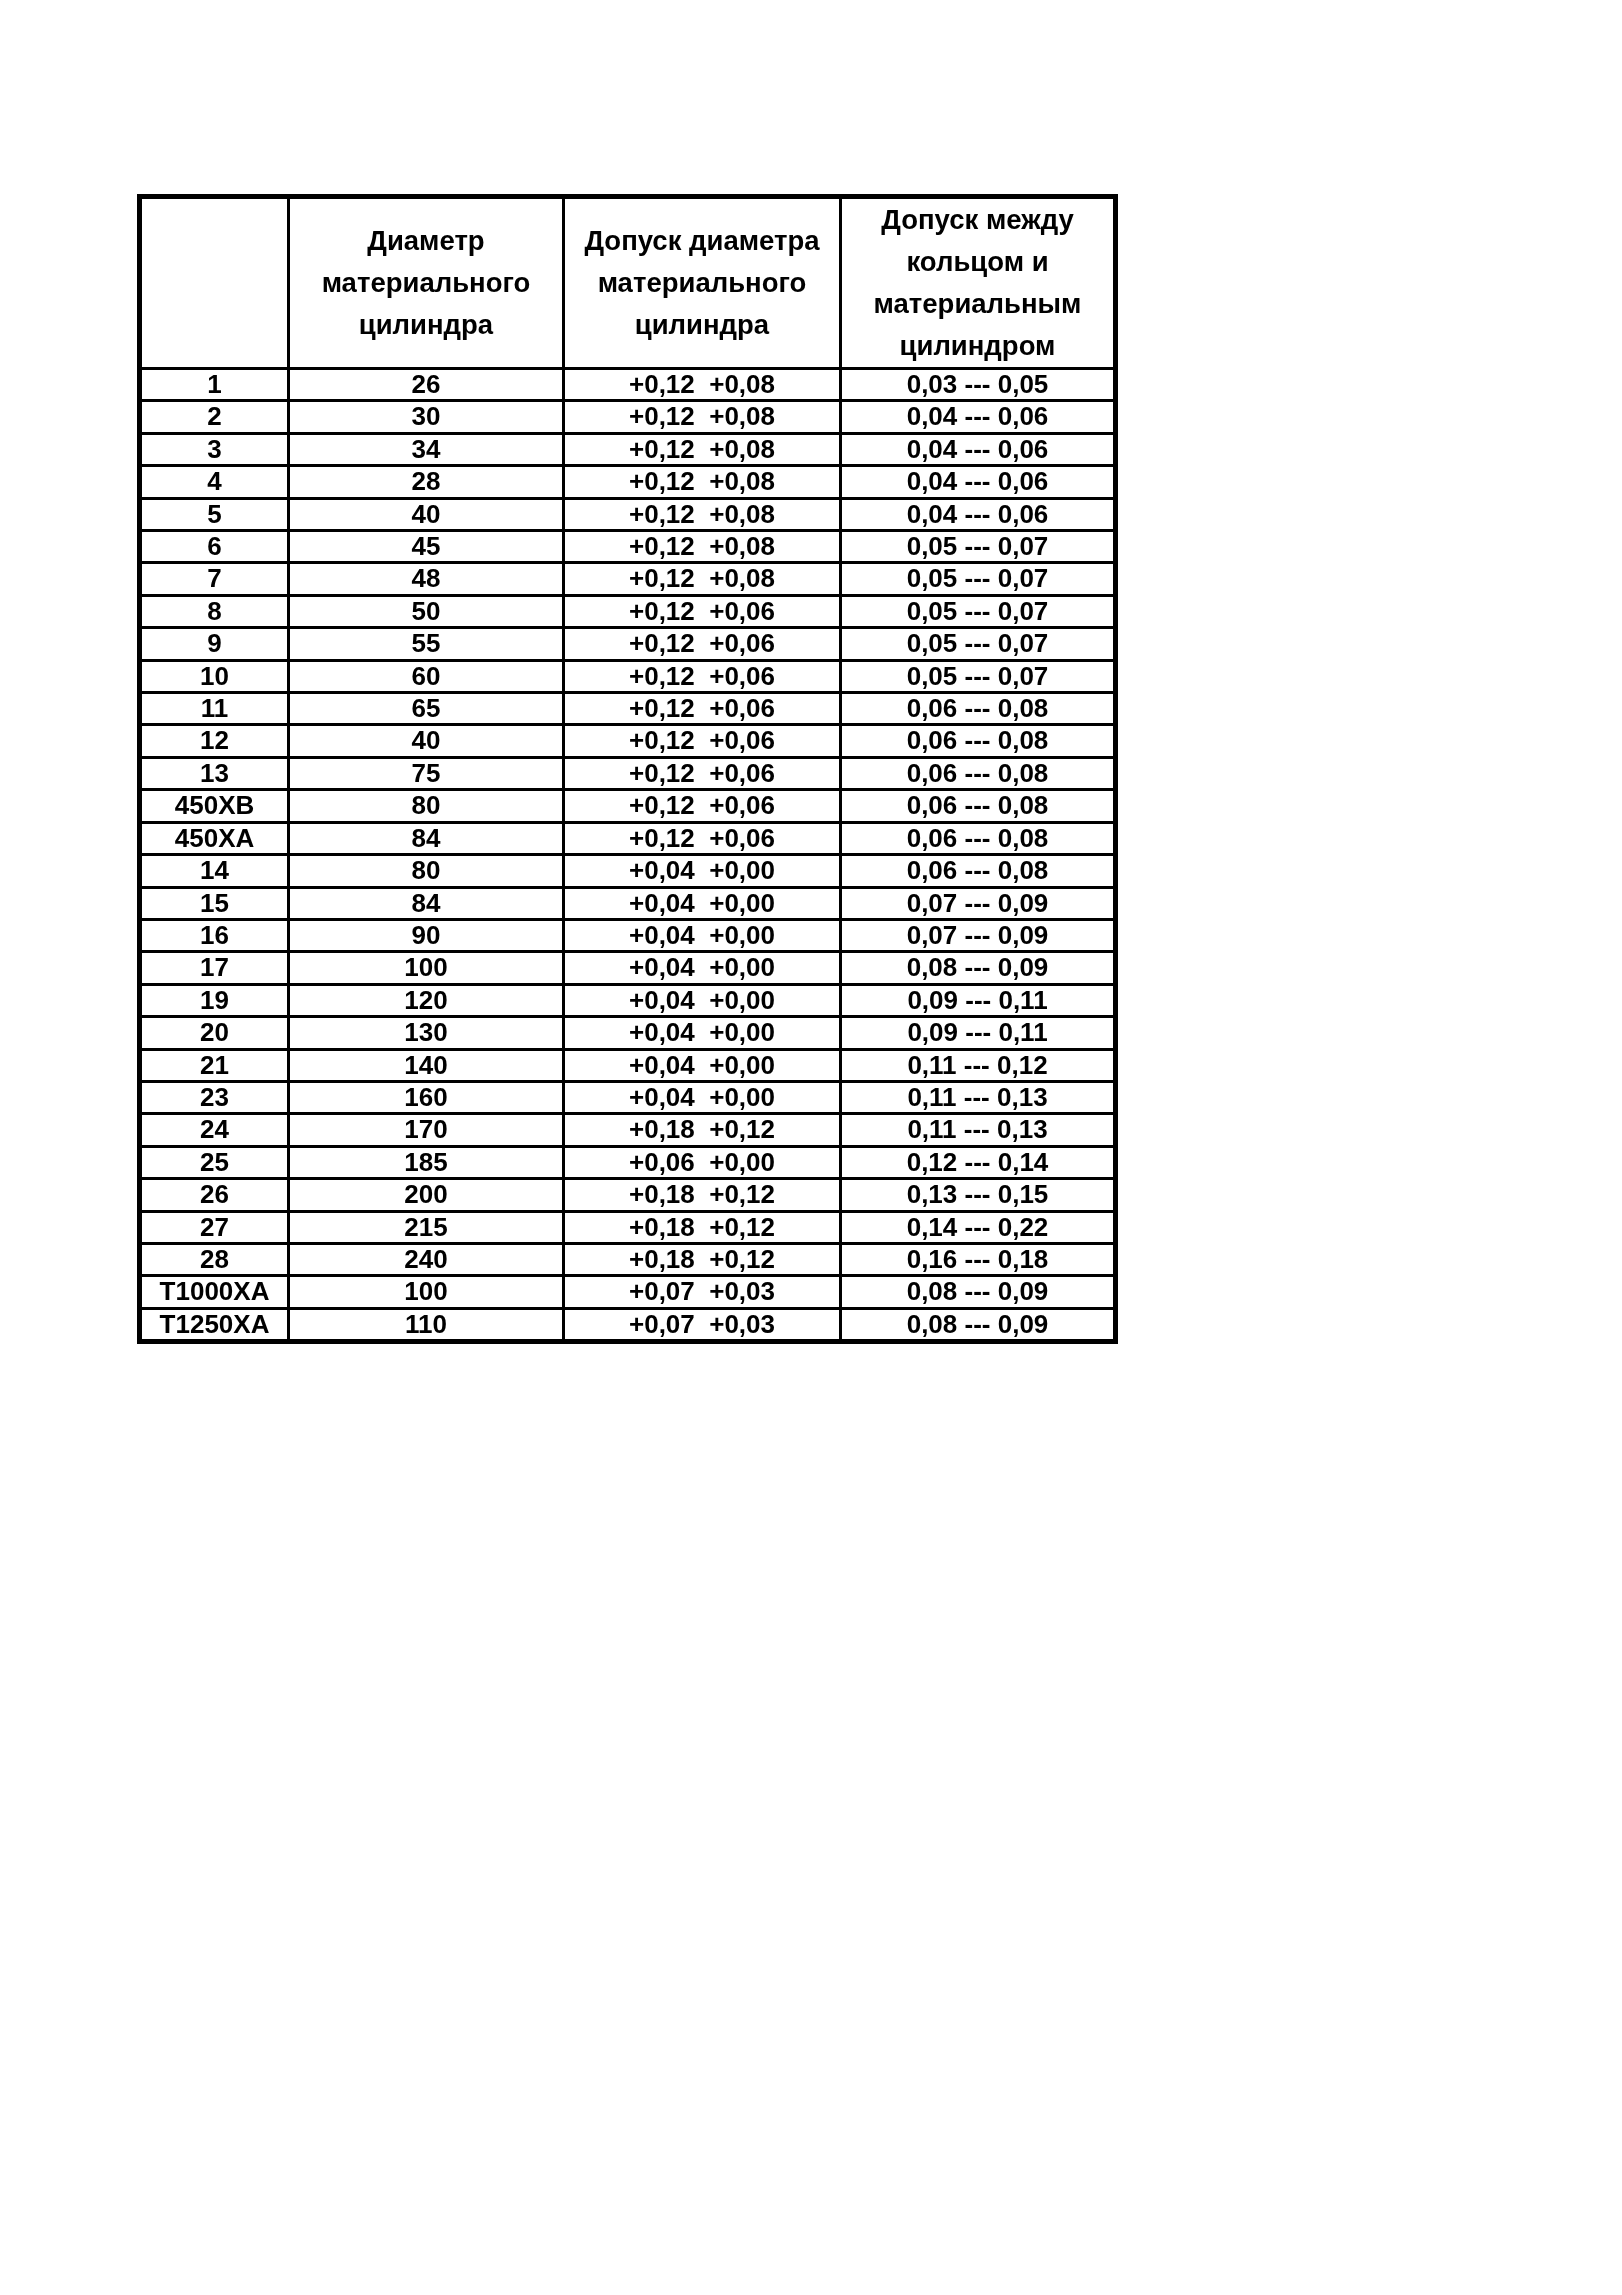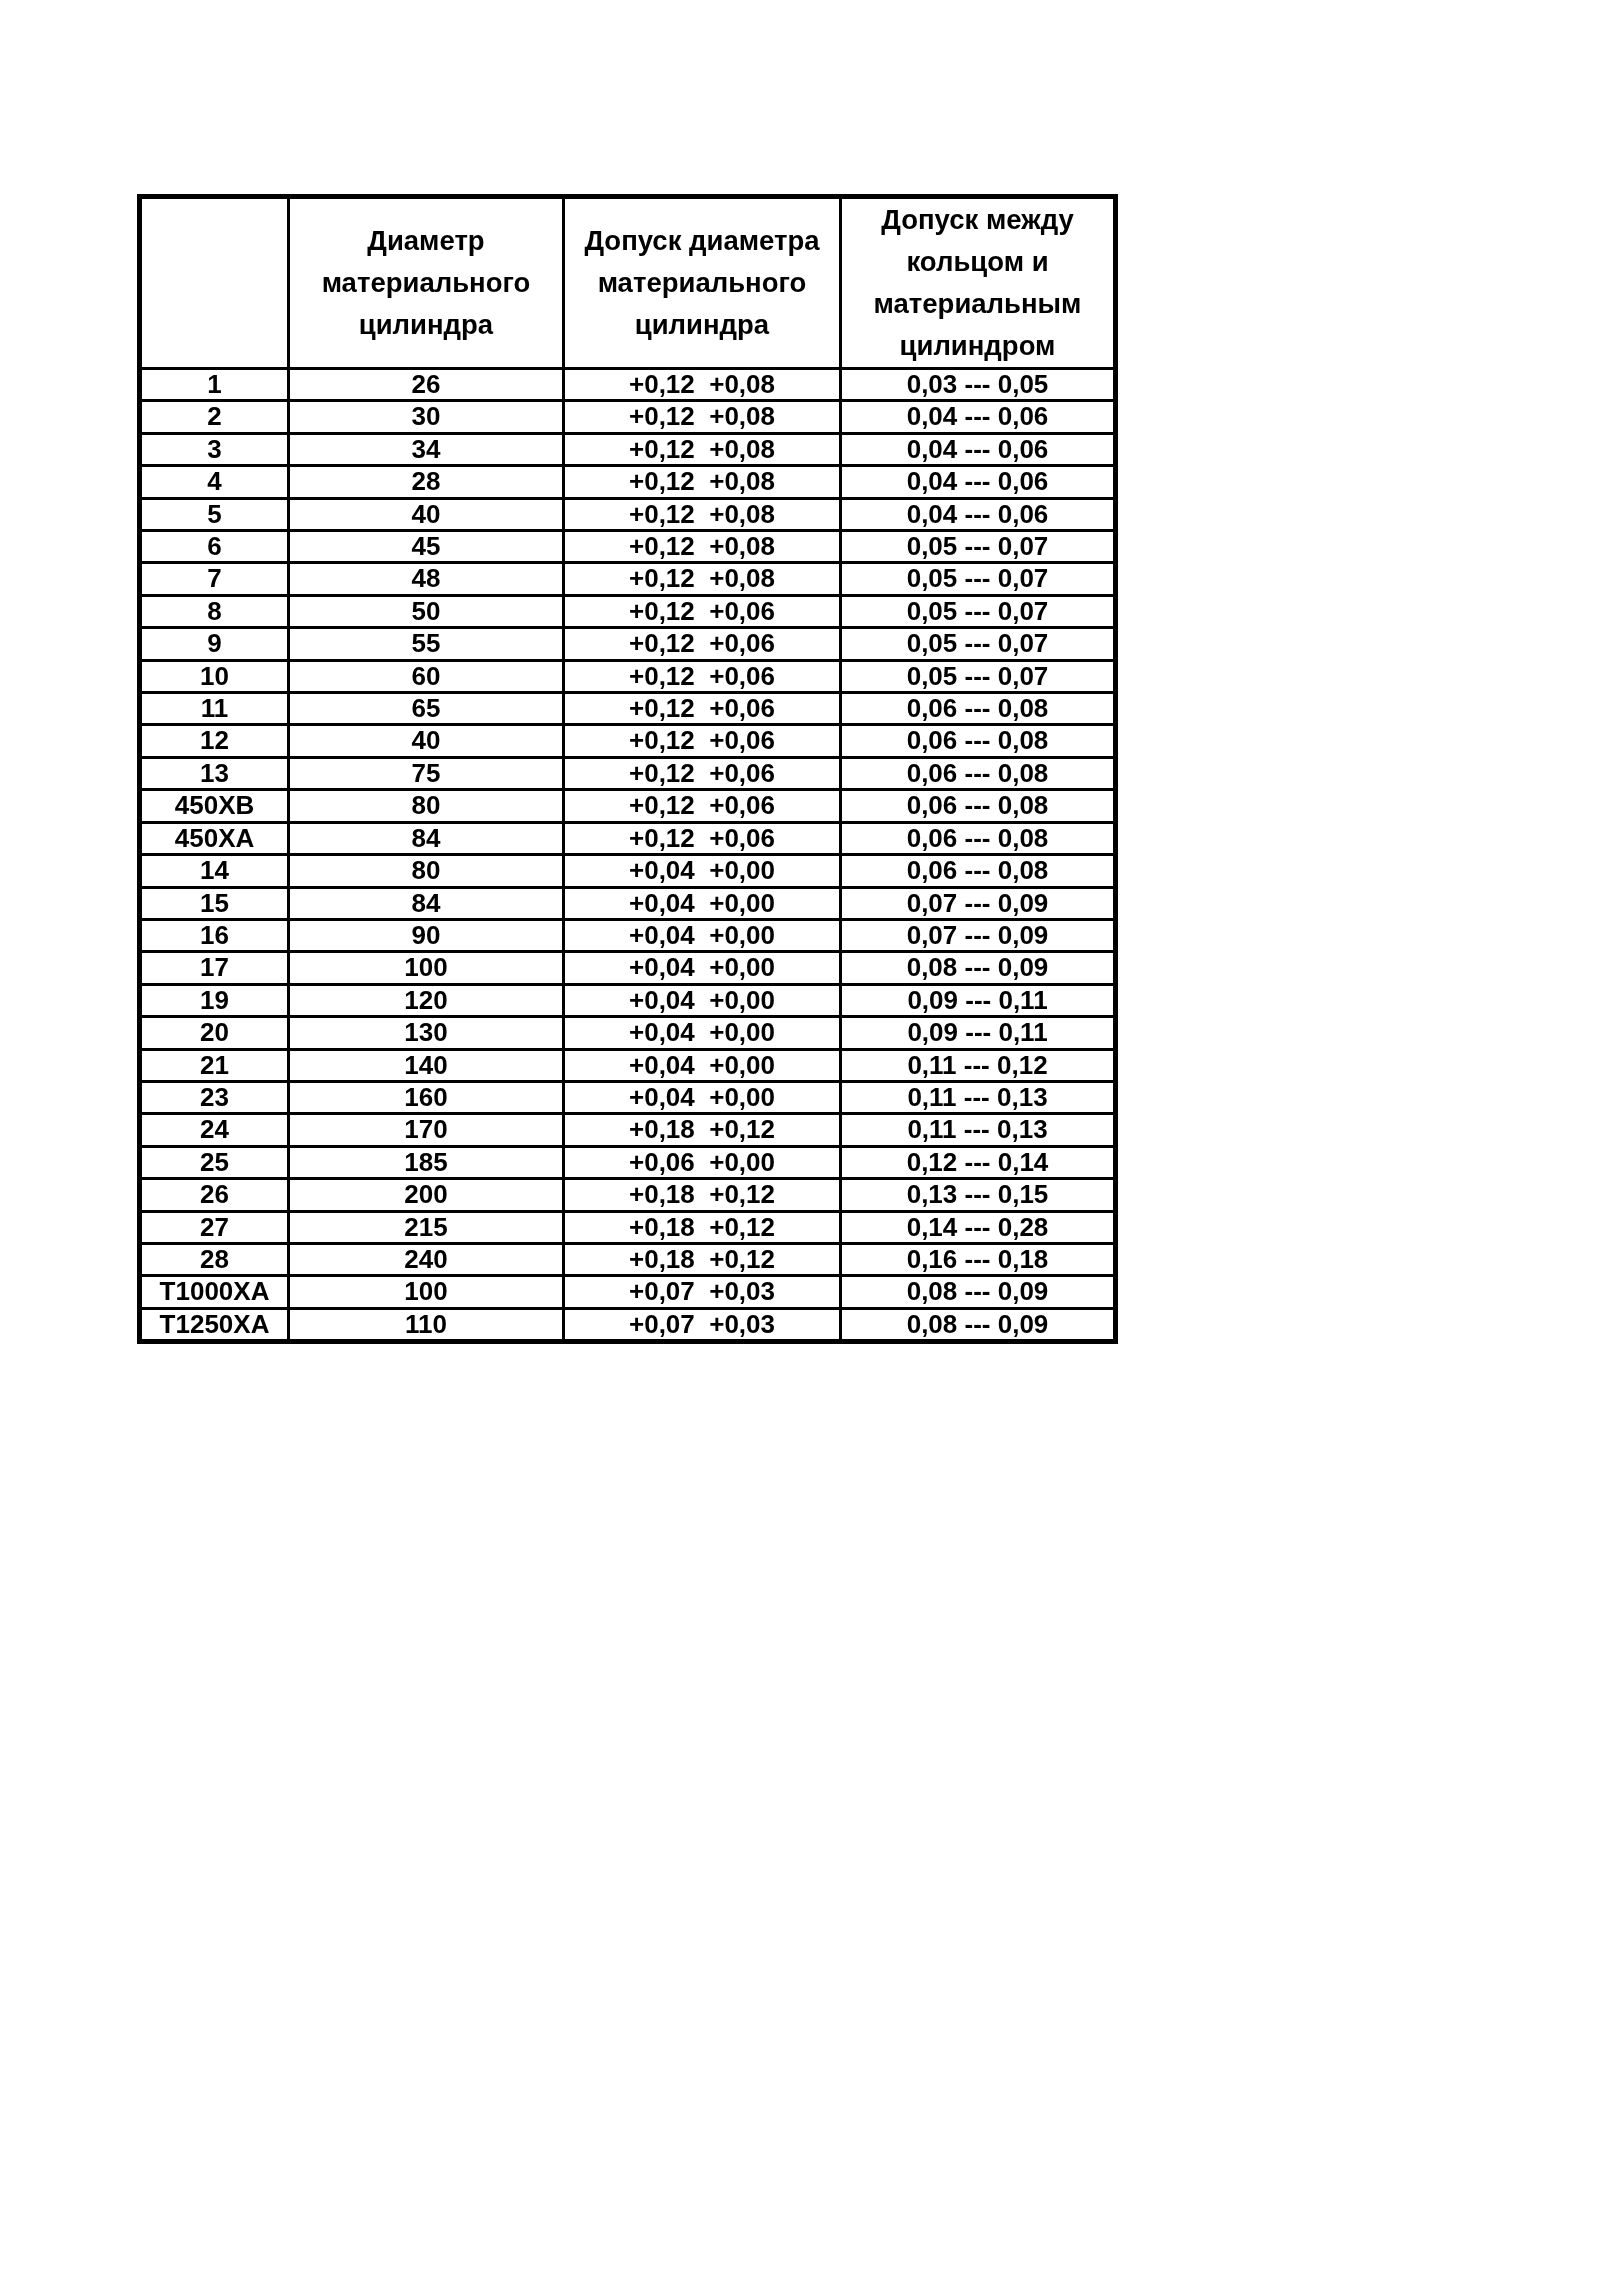--- a/index.html
+++ b/index.html
@@ -232,21 +232,21 @@
         <tr>
     <td>26</td>
     <td>200</td>
     <td>+0,18  +0,12</td>
     <td>0,13 --- 0,15</td>
   </tr>
         <tr>
     <td>27</td>
     <td>215</td>
     <td>+0,18  +0,12</td>
-    <td>0,14 --- 0,28</td>
+    <td>0,14 --- 0,22</td>
   </tr>
         <tr>
     <td>28</td>
     <td>240</td>
     <td>+0,18  +0,12</td>
     <td>0,16 --- 0,18</td>
   </tr>
         <tr>
     <td>Т1000ХА</td>
     <td>100</td>

